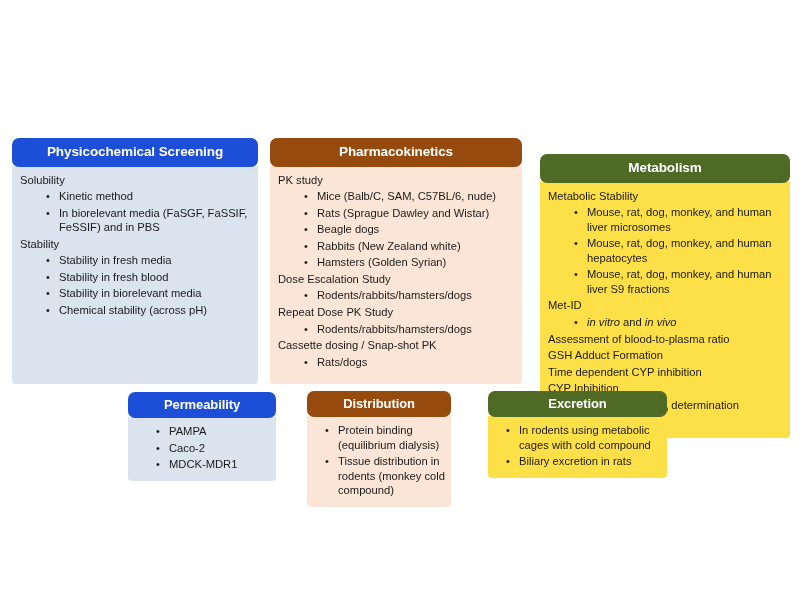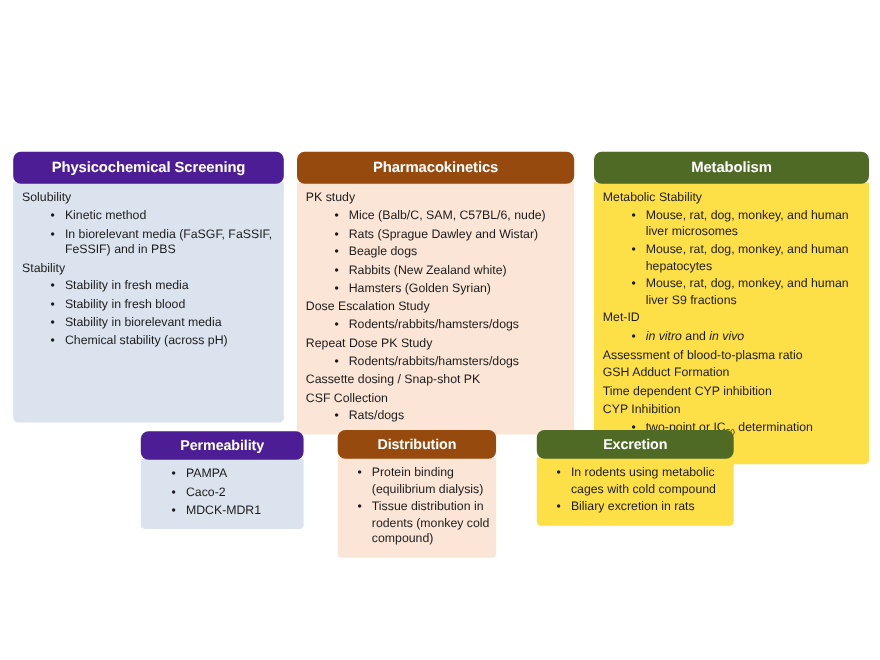--- a/index.html
+++ b/index.html
@@ -39,21 +39,21 @@
     line-height: 1.30;
     color: #1a1a1a;
     padding: 6px 8px 8px 8px;
     border-radius: 0 0 4px 4px;
     margin-top: -1px;
     position: relative;
     z-index: 1;
   }
 
   
-  .theme-blue  .panel-header { background: #4c1d95; }
+  .theme-blue  .panel-header { background: #1d4ed8; }
   .theme-blue  .panel-body   { background: #dbe3ef; }
   .theme-brown .panel-header { background: #964a0d; }
   .theme-brown .panel-body   { background: #fbe5d6; }
   .theme-green .panel-header { background: #4f6a25; }
   .theme-green .panel-body   { background: #fde047; }
 
   
   .lead {
     margin: 0 0 0 0;
     padding: 1px 0 1px 0;
@@ -92,21 +92,21 @@
   }
   .ital { font-style: italic; }
 
   
   #panel-physchem   { left: 12px;  top: 138px; width: 246px; }
   #panel-physchem .panel-body { min-height: 218px; }
 
   #panel-pk         { left: 270px; top: 138px; width: 252px; }
   #panel-pk .panel-body { min-height: 218px; }
 
-  #panel-metabolism { left: 540px; top: 138px; width: 250px; }
+  #panel-metabolism { left: 540px; top: 154px; width: 250px; }
   #panel-metabolism .panel-body { min-height: 218px; }
 
   
   #panel-permeability { left: 128px; top: 392px; width: 148px; }
   #panel-permeability .panel-body { min-height: 58px; }
 
   #panel-distribution { left: 307px; top: 391px; width: 144px; }
   #panel-distribution .panel-body { min-height: 58px; }
 
   #panel-excretion    { left: 488px; top: 391px; width: 179px; }
@@ -151,21 +151,20 @@
     </ul>
     <div class="lead">Dose Escalation Study</div>
     <ul class="lvl1">
       <li>Rodents/rabbits/hamsters/dogs</li>
     </ul>
     <div class="lead">Repeat Dose PK Study</div>
     <ul class="lvl1">
       <li>Rodents/rabbits/hamsters/dogs</li>
     </ul>
     <div class="lead">Cassette dosing / Snap-shot PK</div>
-    <div class="lead">CSF Collection</div>
     <ul class="lvl1">
       <li>Rats/dogs</li>
     </ul>
   </div>
 </div>
 
 <div class="panel theme-green" id="panel-metabolism">
   <div class="panel-header">Metabolism</div>
   <div class="panel-body">
     <div class="lead">Metabolic Stability</div>

